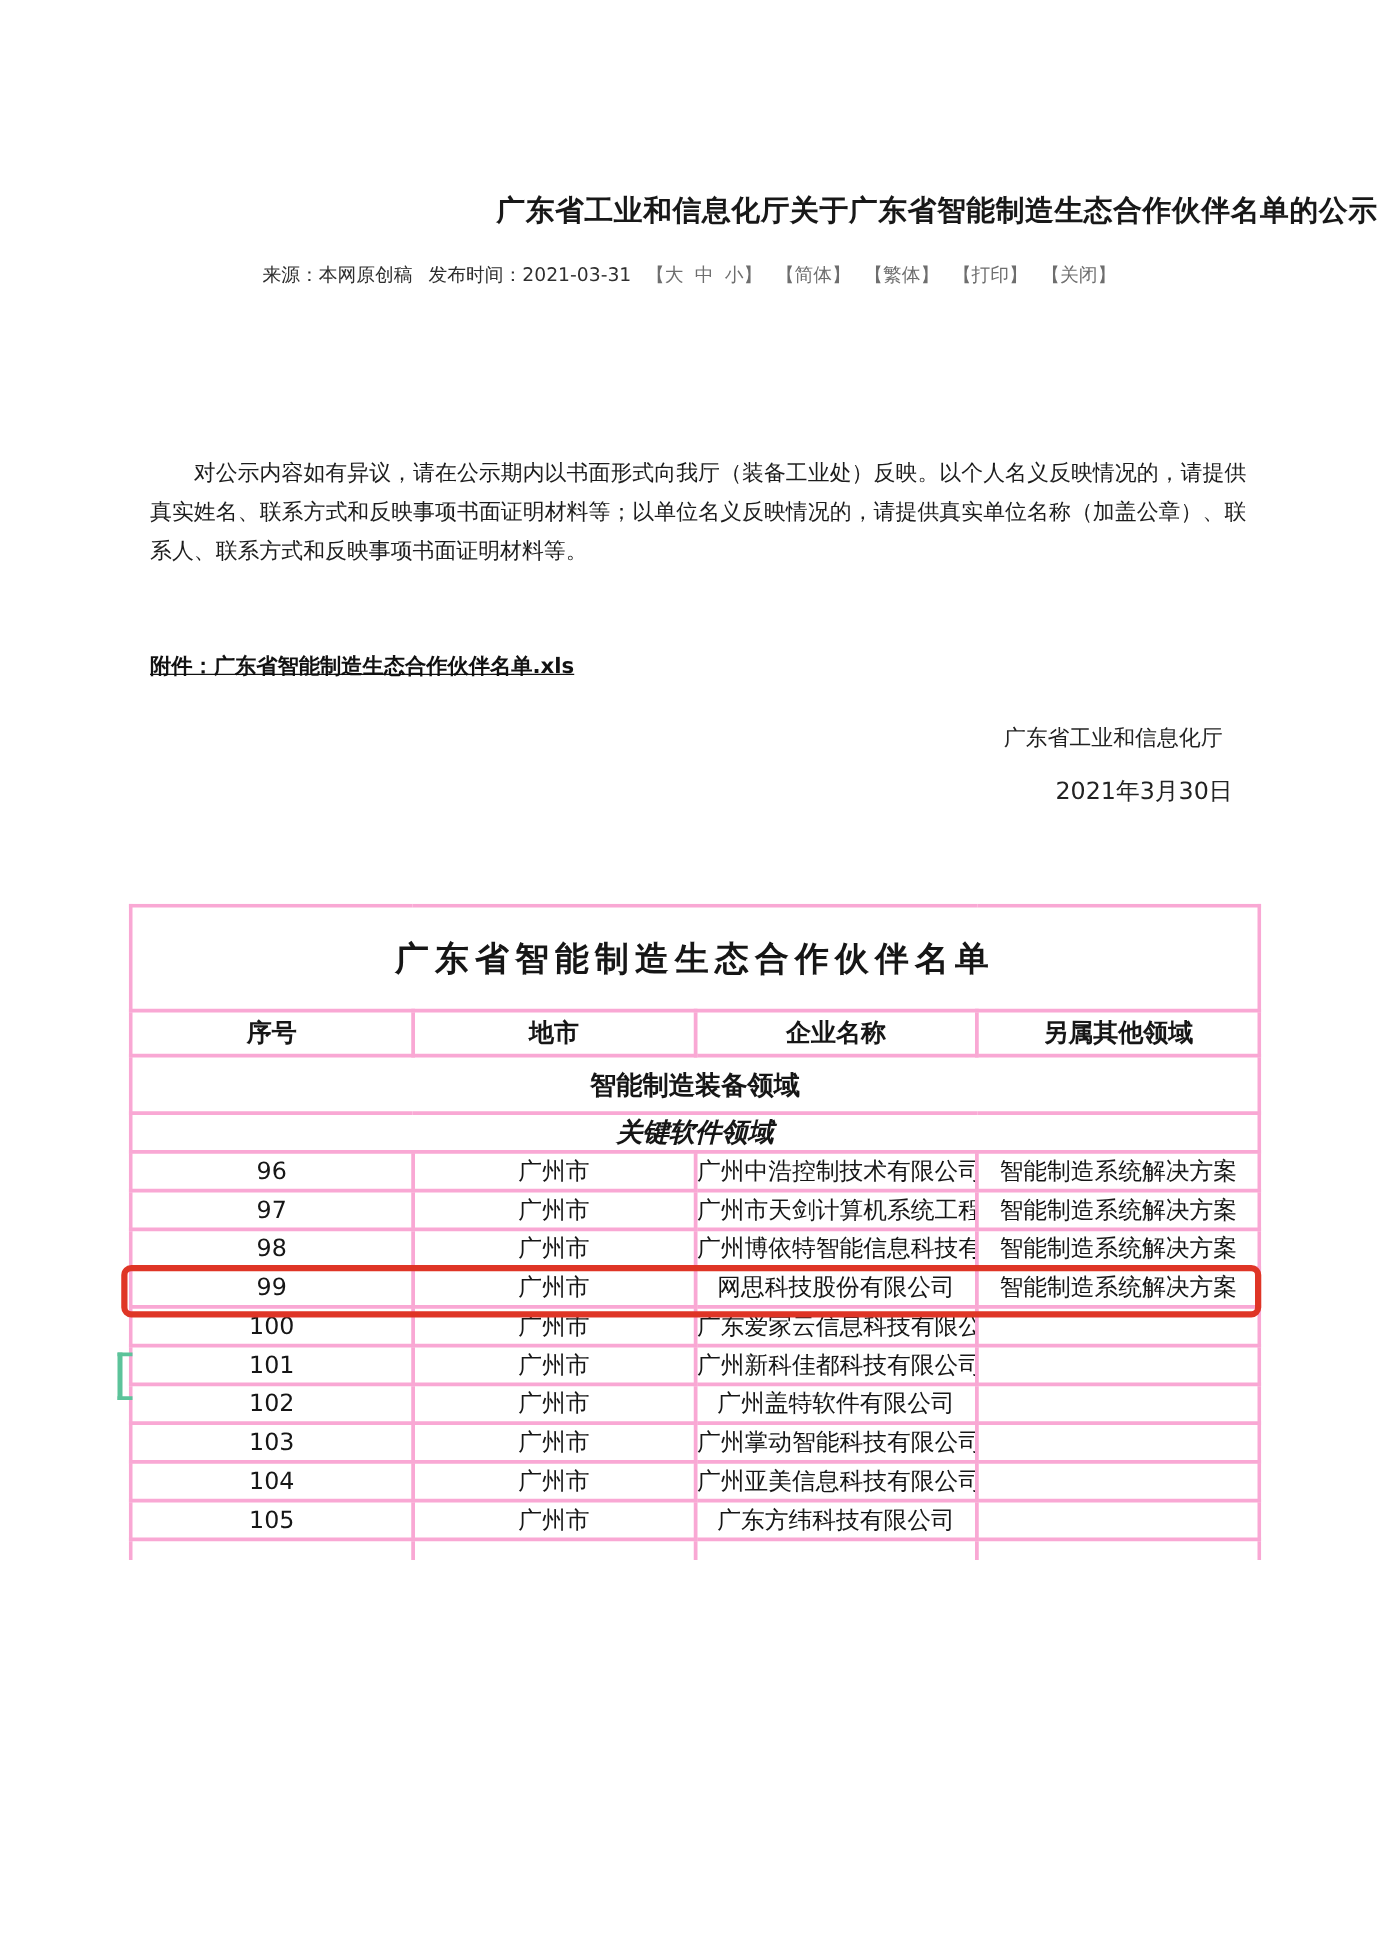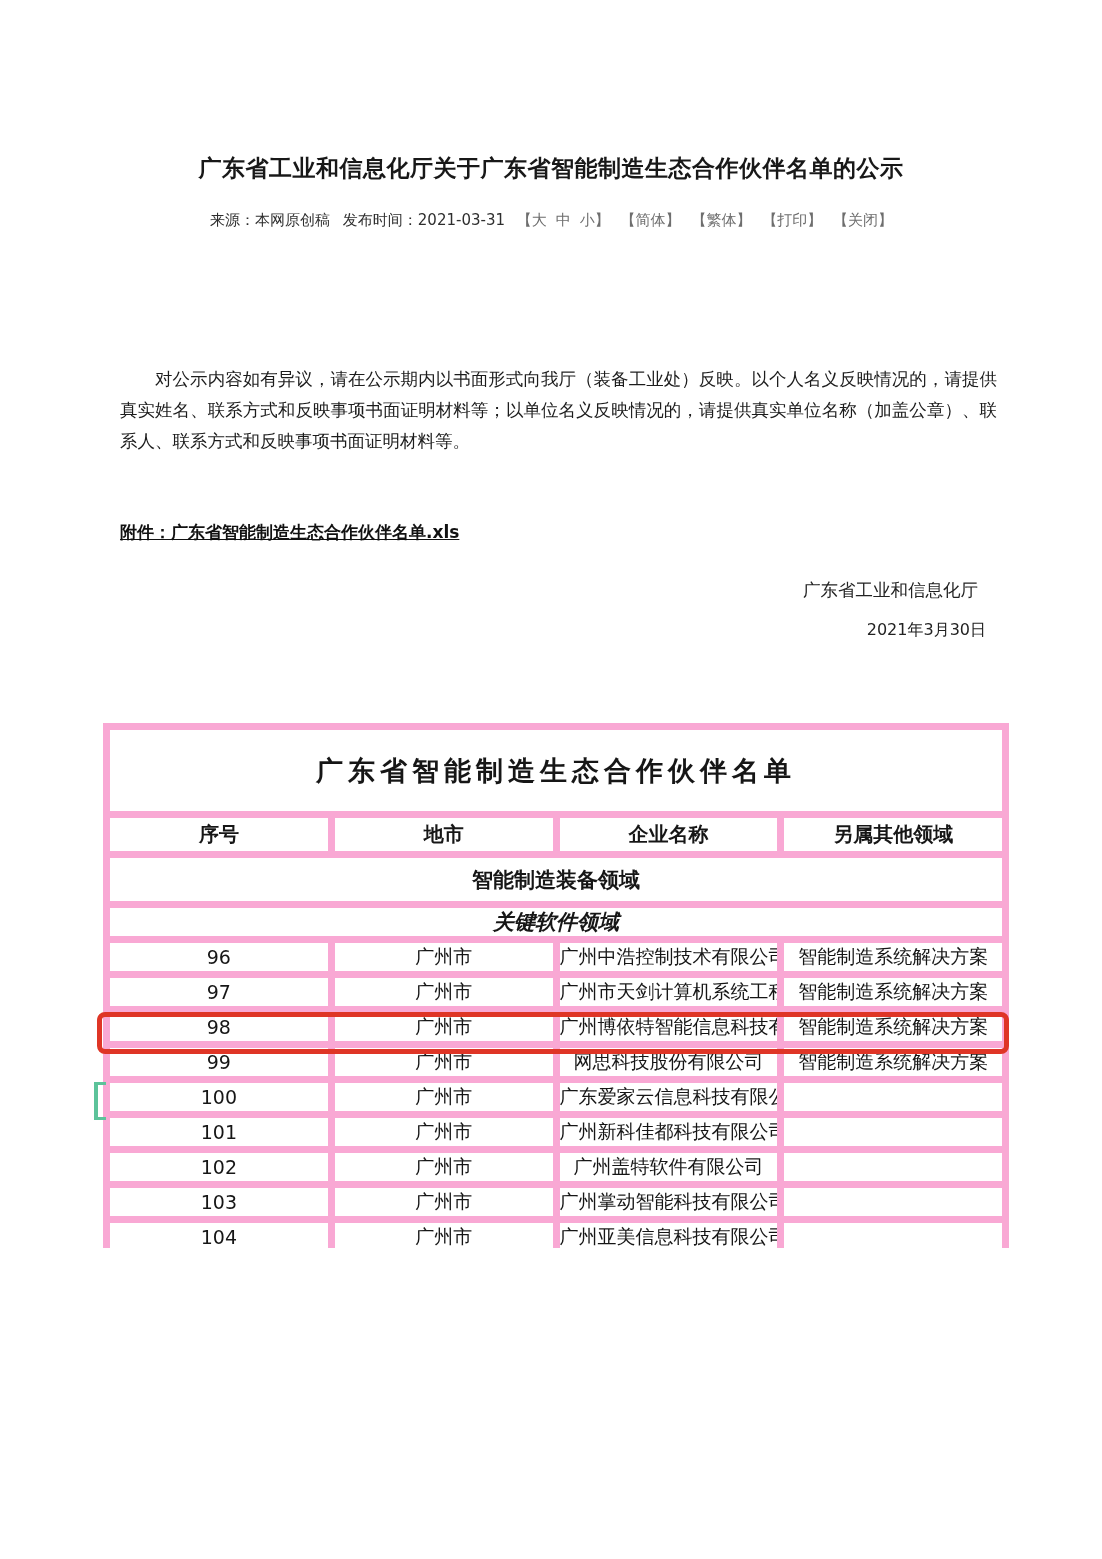--- a/index.html
+++ b/index.html
@@ -6,21 +6,21 @@
   .doc{
     position:relative;
     width:1102px;height:1559px;
     background:#ffffff;
     font-family:"DejaVu Sans","Liberation Sans",sans-serif;
     color:#1f1f1f;
     overflow:hidden;
   }
   .page-title{
     position:absolute;top:153px;left:0;width:1102px;
-    text-align:center;
+    text-align:right;
     font-size:23px;font-weight:bold;color:#181818;
     letter-spacing:0.5px;
   }
   .meta-line{
     position:absolute;top:211px;left:0;width:1102px;
     text-align:center;font-size:15px;color:#2e2e2e;
   }
   .meta-line .seg{margin:0 4px;}
   .meta-line .lnk{color:#6e6e6e;margin:0 3px;cursor:pointer;font-family:Liberation Mono, monospace;}
   .para{
@@ -34,31 +34,31 @@
     position:absolute;top:521px;left:120px;
     font-size:17px;font-weight:bold;color:#111;
     text-decoration:underline;cursor:pointer;
   }
   .signature{
     position:absolute;top:578px;right:124px;
     font-size:17.5px;color:#222;
   }
   .sig-date{
     position:absolute;top:620px;right:116px;
-    font-size:16px;color:#222;
+    font-size:19px;color:#222;
   }
   .table-wrap{
     position:absolute;top:723px;left:103px;
     width:906px;height:525px;overflow:hidden;
   }
   table.partners{
     width:906px;border-collapse:collapse;table-layout:fixed;
   }
   table.partners td,table.partners th{
-    border:7px solid #f9a8d4;
+    border:3px solid #f9a8d4;
     padding:0;overflow:hidden;white-space:nowrap;
     text-align:center;vertical-align:middle;
     color:#161616;
   }
   .t-title{
     height:81px;font-size:27px;font-weight:bold;letter-spacing:5px;
   }
   .t-head th{height:33px;font-size:20px;font-weight:bold;}
   .t-sec1{height:43px;font-size:21px;font-weight:bold;}
   .t-sec2{height:27px;font-size:21px;font-weight:bold;border-bottom-width:3px !important;font-style:italic;}
@@ -177,21 +177,21 @@
     </tr>
           <tr>
       <td class="c-no">104</td>
       <td class="c-city">广州市</td>
       <td class="c-comp">广州亚美信息科技有限公司</td>
       <td class="c-dom"></td>
     </tr>
           <tr>
       <td class="c-no">105</td>
       <td class="c-city">广州市</td>
-      <td class="c-comp">请提供真实单位名称</td>
+      <td class="c-comp">广东方纬科技有限公司</td>
       <td class="c-dom"></td>
     </tr>
         </tbody>
       <tbody>
         <tr class="partial">
           <td class="c-no"></td>
           <td class="c-city"></td>
           <td class="c-comp"></td>
           <td class="c-dom"></td>
         </tr>

